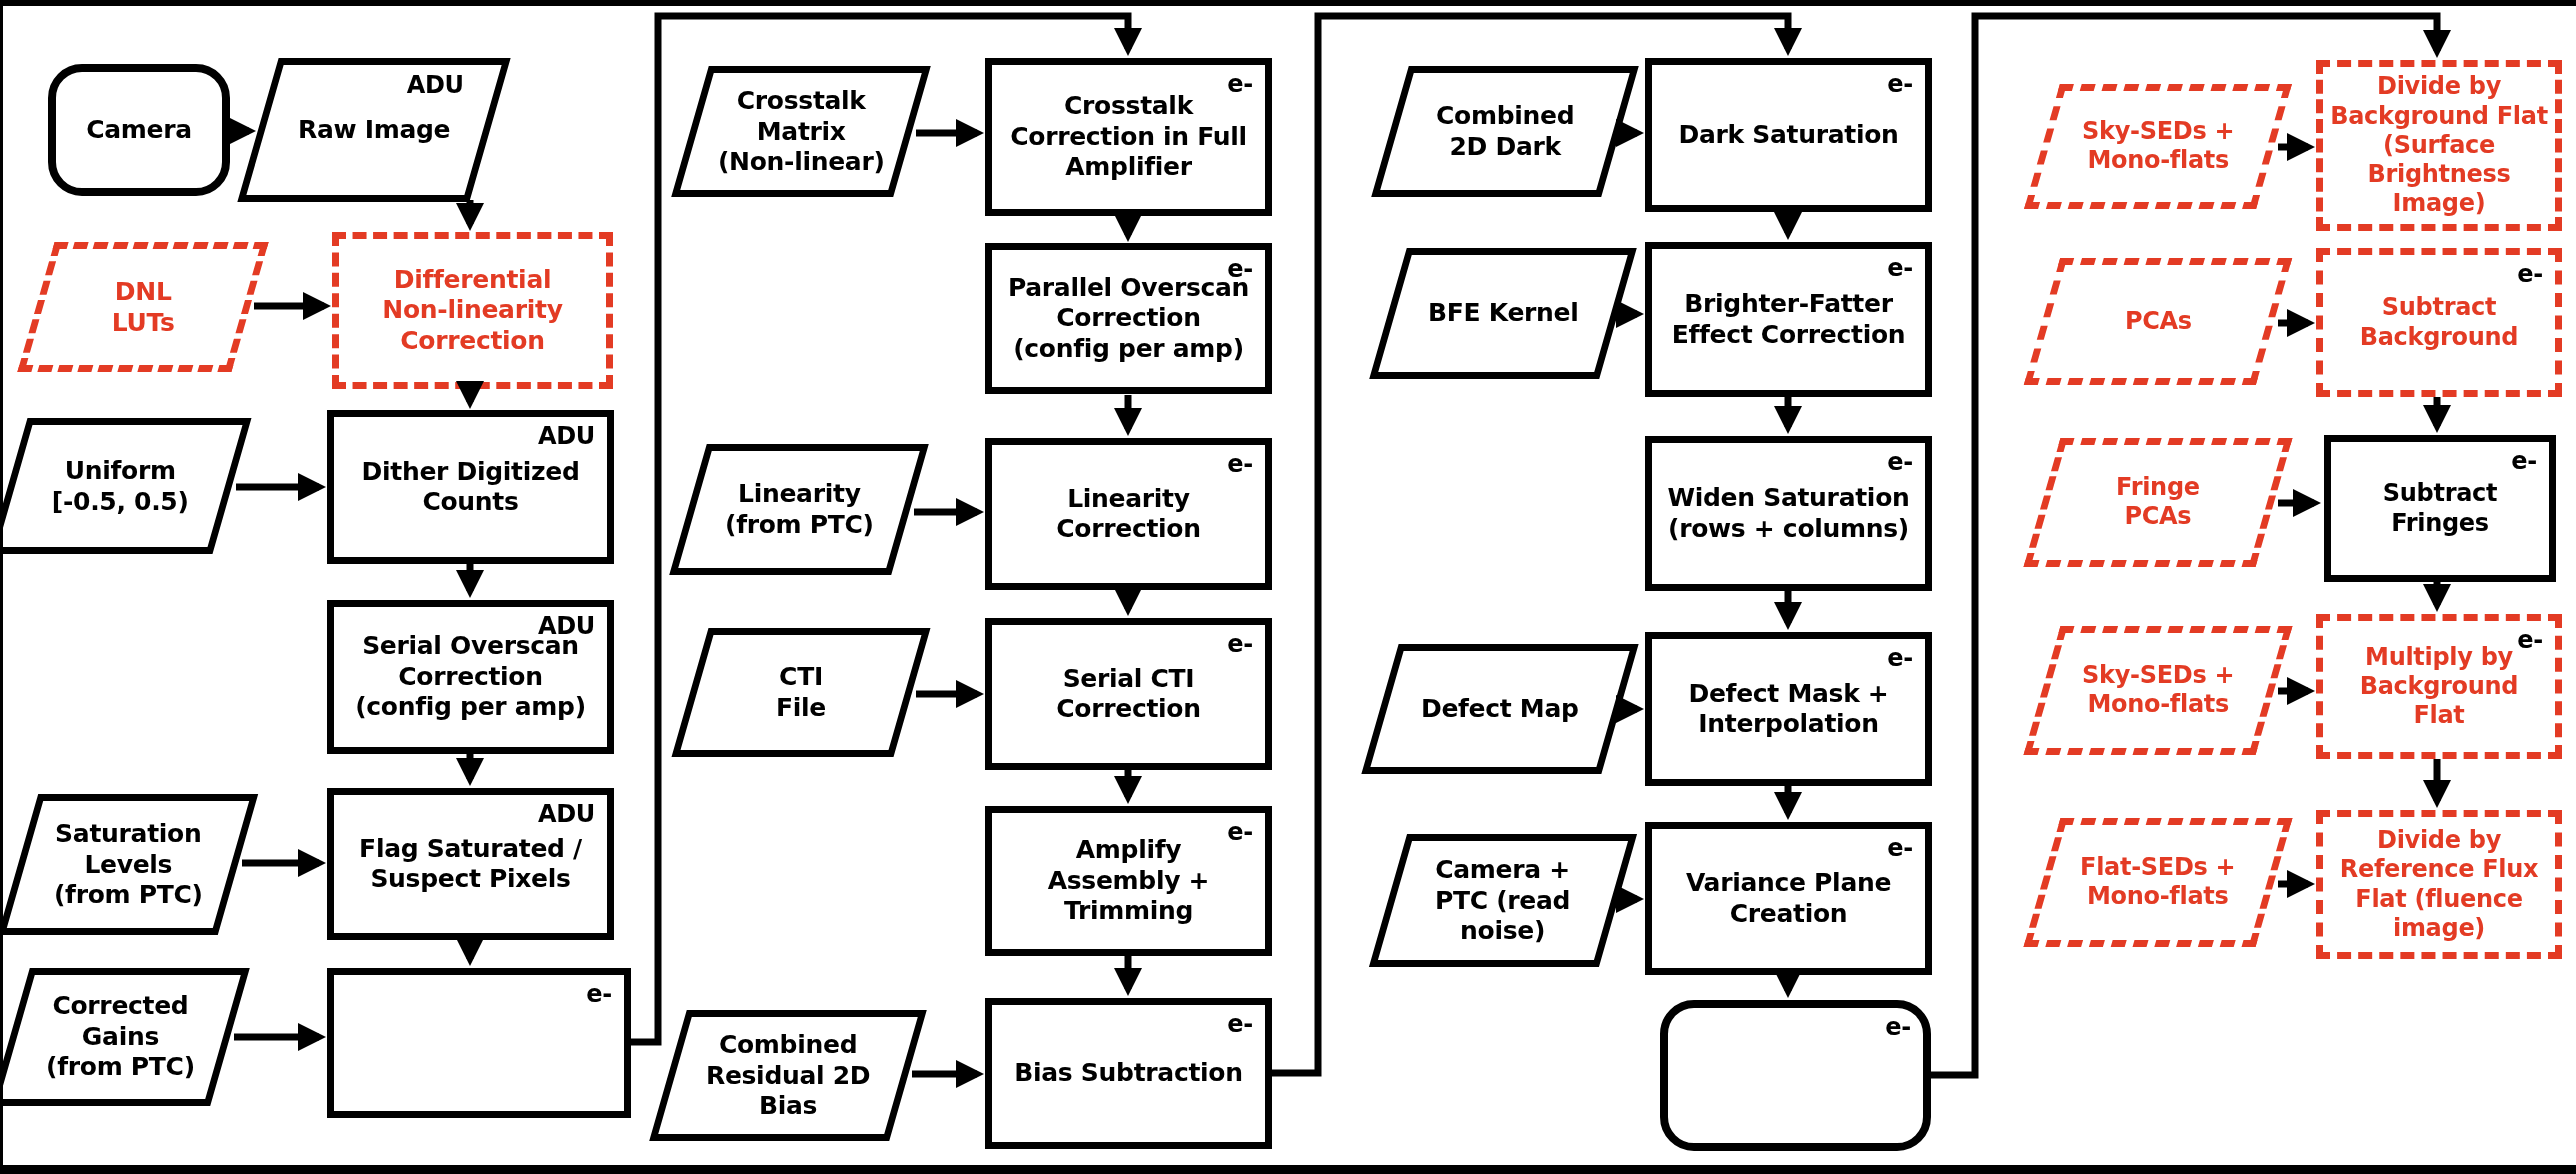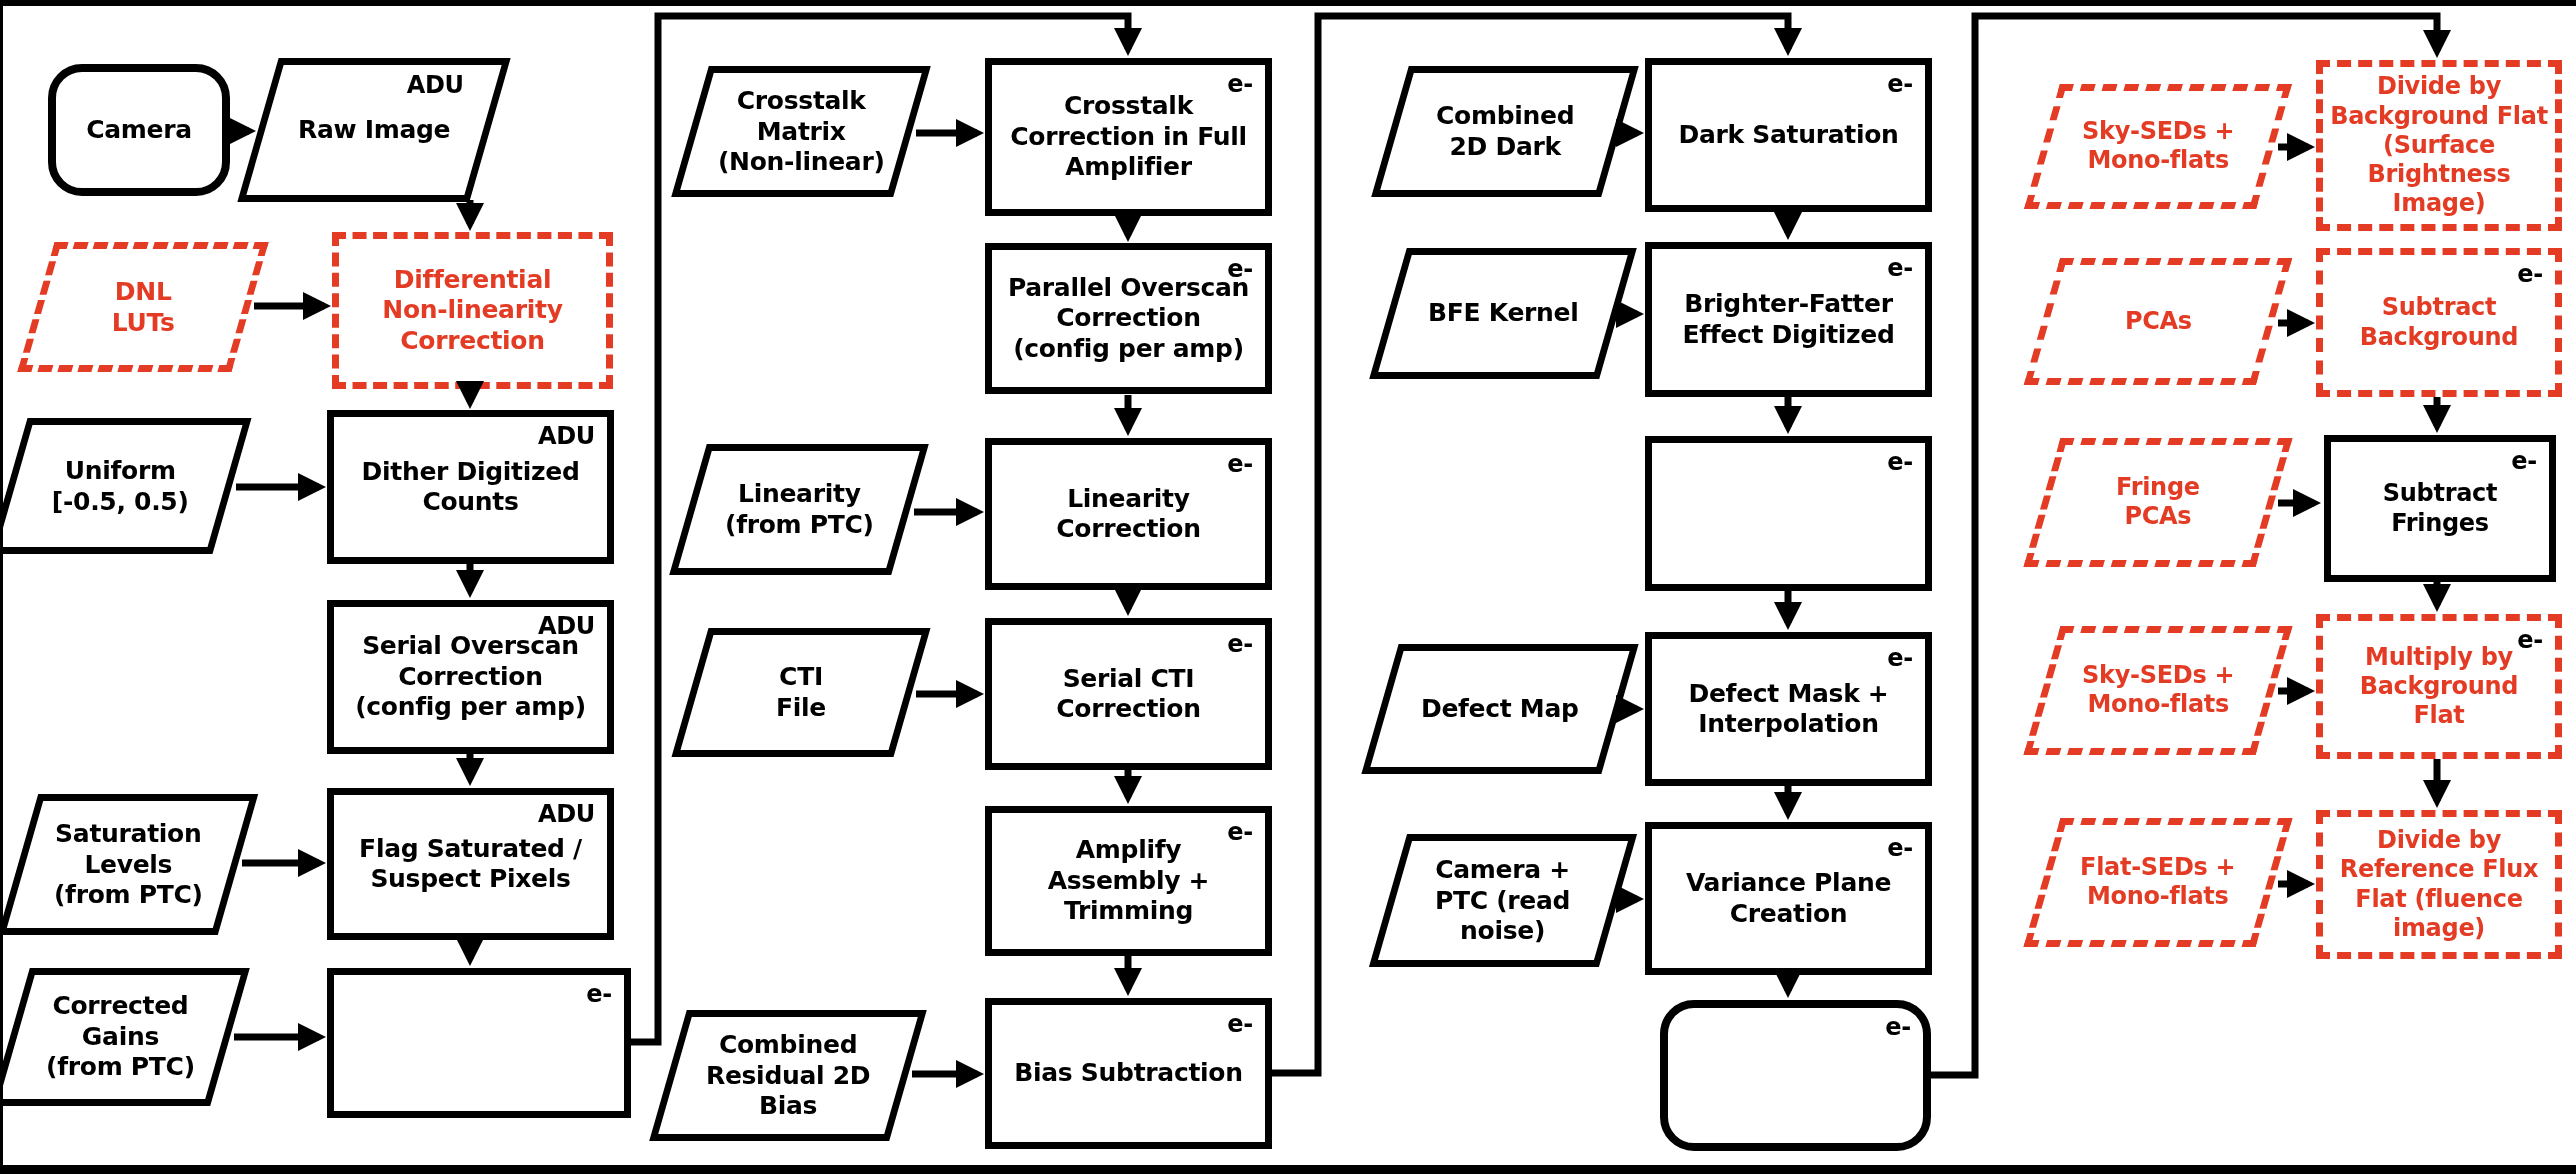--- a/index.html
+++ b/index.html
@@ -199,24 +199,26 @@
   <div class="node proc" style="left:1645px;top:58px;width:287px;height:154px">
     <span class="tag">e-</span>
     <span class="lbl">Dark Saturation</span>
   </div>
   <div class="node para" style="left:1388px;top:248px;width:230px;height:131px">
     <span class="lbl">BFE Kernel</span>
   </div>
   <div class="node proc" style="left:1645px;top:242px;width:287px;height:155px">
     <span class="tag">e-</span>
     <span class="lbl">Brighter-Fatter
-Effect Digitized</span>
+Effect Correction</span>
   </div>
   <div class="node proc" style="left:1645px;top:436px;width:287px;height:155px">
     <span class="tag">e-</span>
+    <span class="lbl">Widen Saturation
+(rows + columns)</span>
   </div>
   <div class="node para" style="left:1380px;top:644px;width:240px;height:130px">
     <span class="lbl">Defect Map</span>
   </div>
   <div class="node proc" style="left:1645px;top:632px;width:287px;height:154px">
     <span class="tag">e-</span>
     <span class="lbl">Defect Mask +
 Interpolation</span>
   </div>
   <div class="node para" style="left:1388px;top:834px;width:230px;height:133px">

